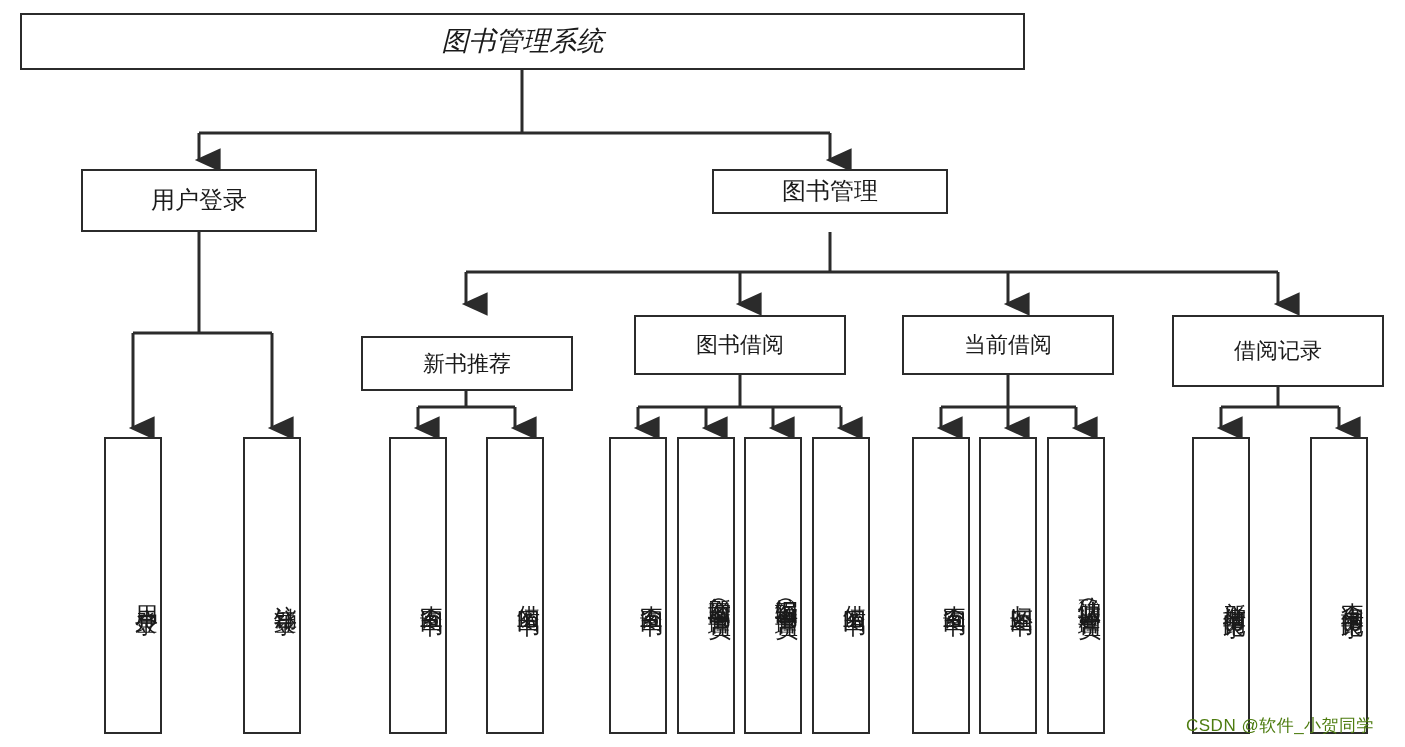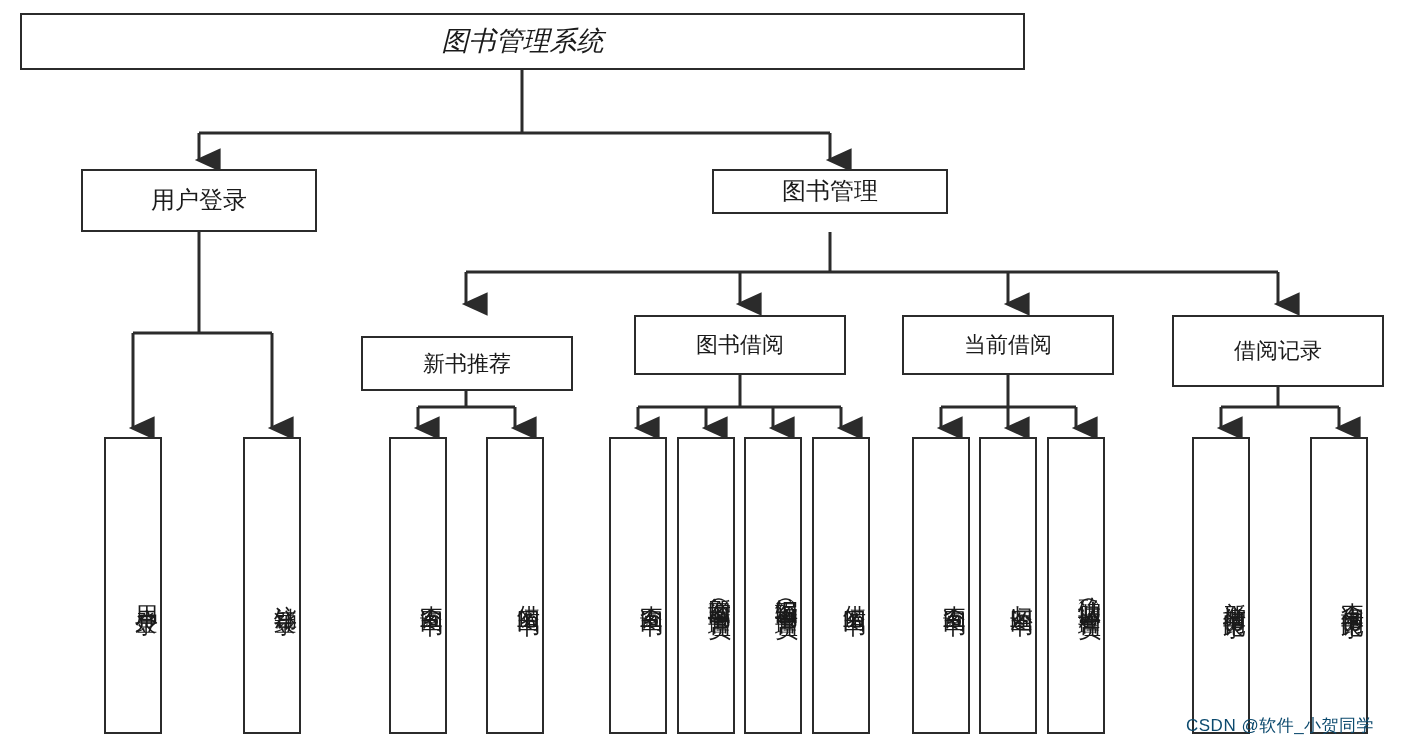--- a/index.html
+++ b/index.html
@@ -61,21 +61,21 @@
     font-size: 24px;
   }
   .lvl2 {
     font-size: 22px;
   }
   .leaf {
     font-size: 23px;
   }
   #watermark {
     position: absolute;
-    color: #0c4a6e;
+    color: #4d7c0f;
     font-size: 17px;
     letter-spacing: 0.5px;
     white-space: nowrap;
     left: 1186px;
     top: 714px;
   }
 </style>
 </head>
 <body>
 

